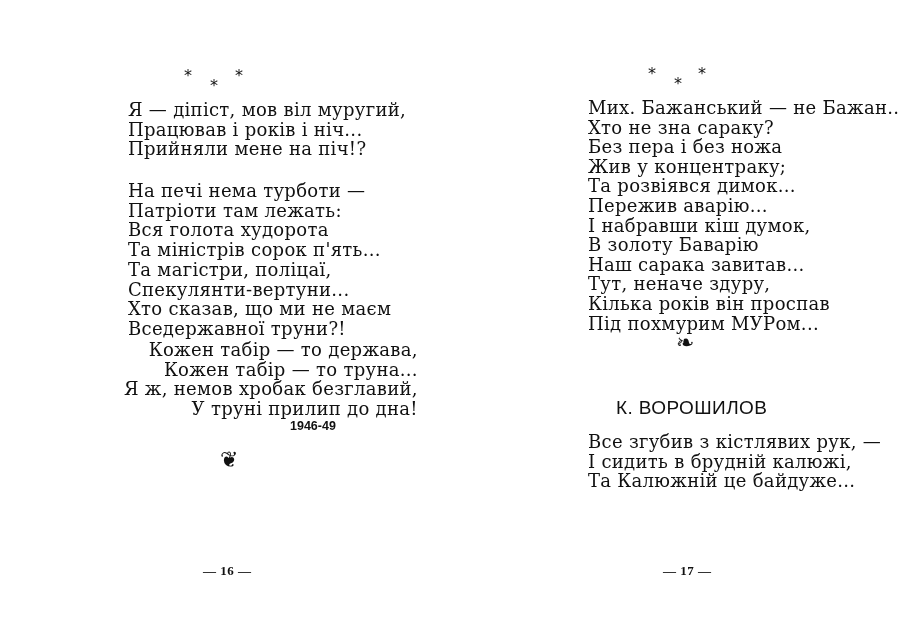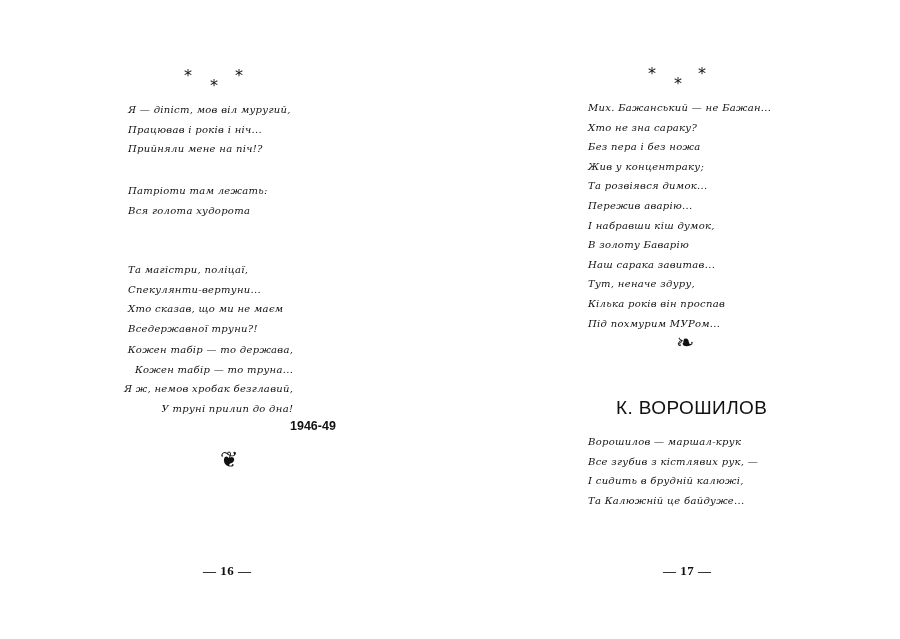--- a/index.html
+++ b/index.html
@@ -4,43 +4,45 @@
 <style>
   html, body { margin: 0; padding: 0; }
   body {
     width: 900px; height: 639px; background: #ffffff; position: relative; overflow: hidden;
     font-family: "DejaVu Serif", "Liberation Serif", serif; color: #111;
   }
   .page { position: absolute; top: 0; height: 639px; }
   .page-left { left: 0; width: 450px; }
   .page-right { left: 450px; width: 450px; }
   .stars { position: absolute; font-size: 16px; font-family: "DejaVu Sans", sans-serif; color: #111; }
-  .stanza { position: absolute; font-size: 10px; line-height: 19.6px; white-space: nowrap; letter-spacing: 0.3px; font-style: italic; }
+  .stanza { position: absolute; font-size: 18px; line-height: 19.6px; white-space: nowrap; letter-spacing: 0.3px; }
   .line { display: block; }
   .date { position: absolute; font-size: 12.5px; font-weight: bold; font-family: Liberation Sans, sans-serif; }
   .orn { position: absolute; font-size: 22px; line-height: 22px; }
   .pagenum { position: absolute; font-size: 13px; font-weight: bold; font-family: "Liberation Serif", serif; letter-spacing: 0.5px; text-align: center; }
   .title { position: absolute; font-size: 19px; font-family: "Liberation Sans", sans-serif; letter-spacing: 0.4px; }
 </style>
 </head>
 <body>
 
 <div class="page page-left">
   <span class="stars" style="left:184px;top:66px;">*</span>
   <span class="stars" style="left:210px;top:76px;">*</span>
   <span class="stars" style="left:235px;top:66px;">*</span>
 
   <div class="stanza" style="left:128px;top:100px;">
     <span class="line">Я — дiпiст, мов вiл муругий,</span>
     <span class="line">Працював i рокiв i нiч...</span>
     <span class="line">Прийняли мене на пiч!?</span>
   </div>
   <div class="stanza" style="left:128px;top:181px;">
+    <span class="line">На печi нема турботи —</span>
     <span class="line">Патрiоти там лежать:</span>
     <span class="line">Вся голота худорота</span>
+    <span class="line">Та мiнiстрiв сорок п'ять...</span>
   </div>
   <div class="stanza" style="left:128px;top:260px;">
     <span class="line">Та магiстри, полiцаї,</span>
     <span class="line">Спекулянти-вертуни...</span>
     <span class="line">Хто сказав, що ми не маєм</span>
     <span class="line">Вседержавної труни?!</span>
   </div>
   <div class="stanza" style="left:124px;top:340px;text-align:right;">
     <span class="line">Кожен табiр — то держава,</span>
     <span class="line">Кожен табiр — то труна...</span>
@@ -71,20 +73,19 @@
     <span class="line">Тут, неначе здуру,</span>
     <span class="line">Кiлька рокiв вiн проспав</span>
     <span class="line">Пiд похмурим МУРом...</span>
   </div>
 
   <span class="orn" style="left:226px;top:332px;">❧</span>
 
   <span class="title" style="left:166px;top:397px;">К. ВОРОШИЛОВ</span>
 
   <div class="stanza" style="left:138px;top:432px;">
-    <span class="line">Ворошилов — маршал-крук</span>
     <span class="line">Все згубив з кiстлявих рук, —</span>
     <span class="line">I сидить в бруднiй калюжi,</span>
     <span class="line">Та Калюжнiй це байдуже...</span>
   </div>
 
   <span class="pagenum" style="left:213px;top:563px;">— 17 —</span>
 </div>
 
 </body></html>

